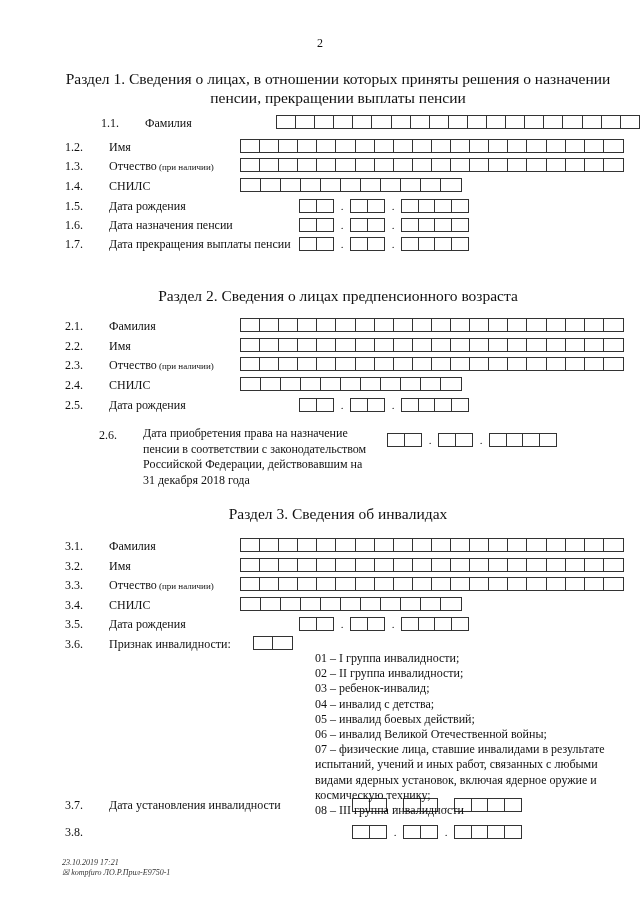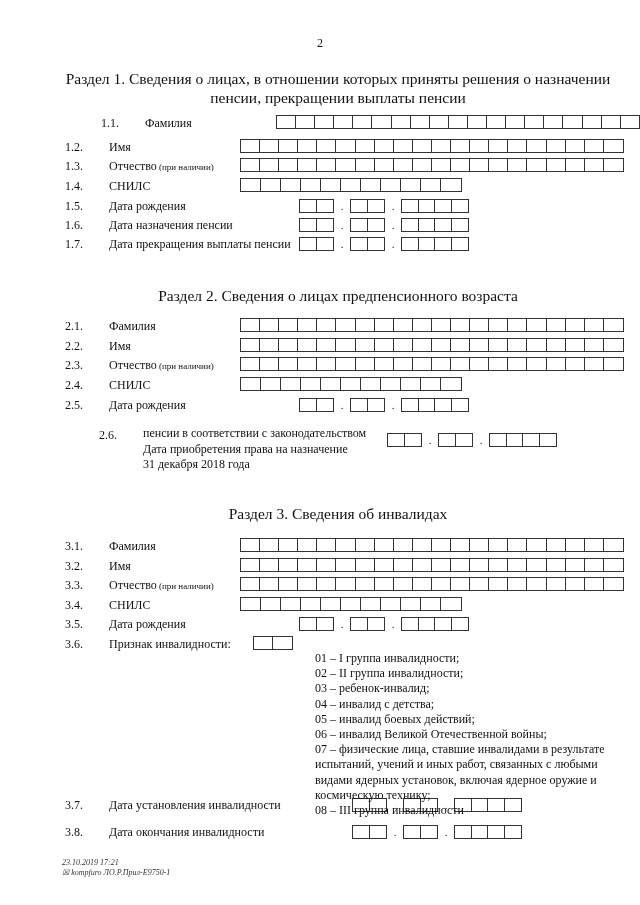--- a/index.html
+++ b/index.html
@@ -314,22 +314,23 @@
           <span></span>
           <span></span>
           <span></span>
           <span></span>
         </div>
       </div>
     </div>
     <div class="row" style="top: 426px; margin-left: 34px;">
       <div class="num">2.6.</div>
       <div class="multiline" style="top: 0px;">
+        <div>Дата приобретения права на назначение</div>
         <div>пенсии в соответствии с законодательством</div>
-        <div>Дата приобретения права на назначение</div>
+        <div>Российской Федерации, действовавшим на</div>
         <div>31 декабря 2018 года</div>
       </div>
       <div class="date" style="left: 353px; top: 7px;">
         <div class="dgrp">
           <span></span>
           <span></span>
         </div>
         <div class="dot">.</div>
         <div class="dgrp">
           <span></span>
@@ -490,21 +491,20 @@
         <div class="dgrp">
           <span></span>
           <span></span>
           <span></span>
           <span></span>
         </div>
       </div>
     </div>
     <div class="row" style="top: 823px;">
       <div class="num">3.8.</div>
-      <div class="lbl">Дата окончания инвалидности</div>
       <div class="date" style="left: 352px; top: 2px;">
         <div class="dgrp">
           <span></span>
           <span></span>
         </div>
         <div class="dot">.</div>
         <div class="dgrp">
           <span></span>
           <span></span>
         </div>

